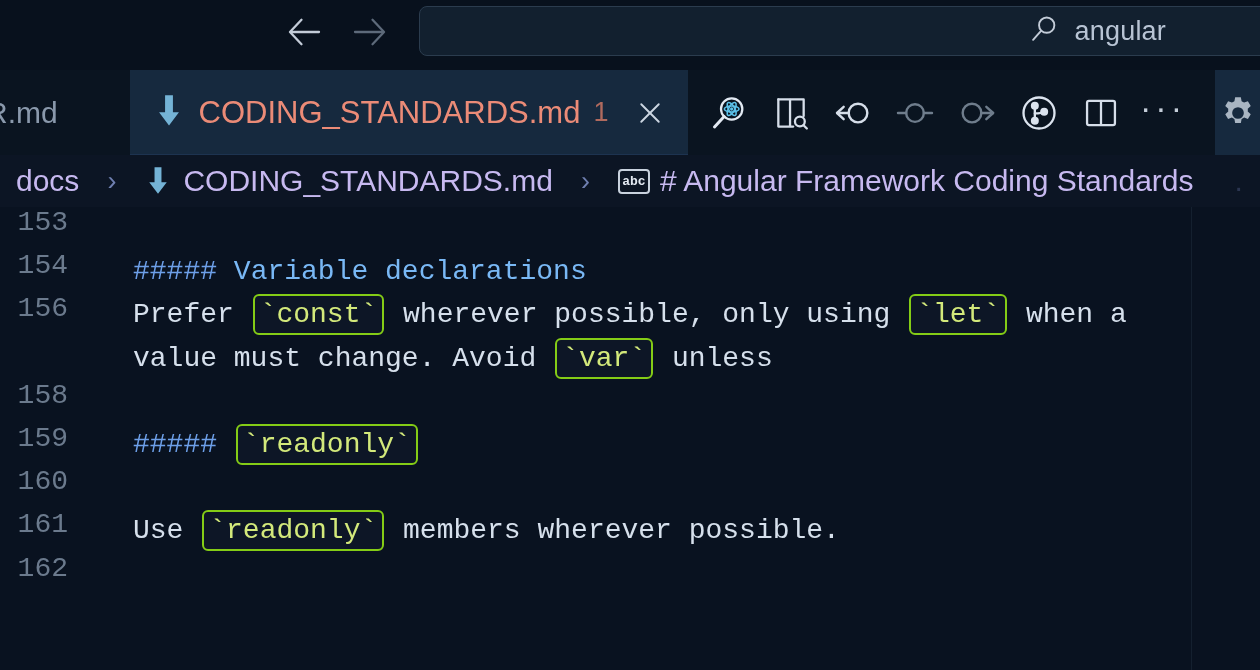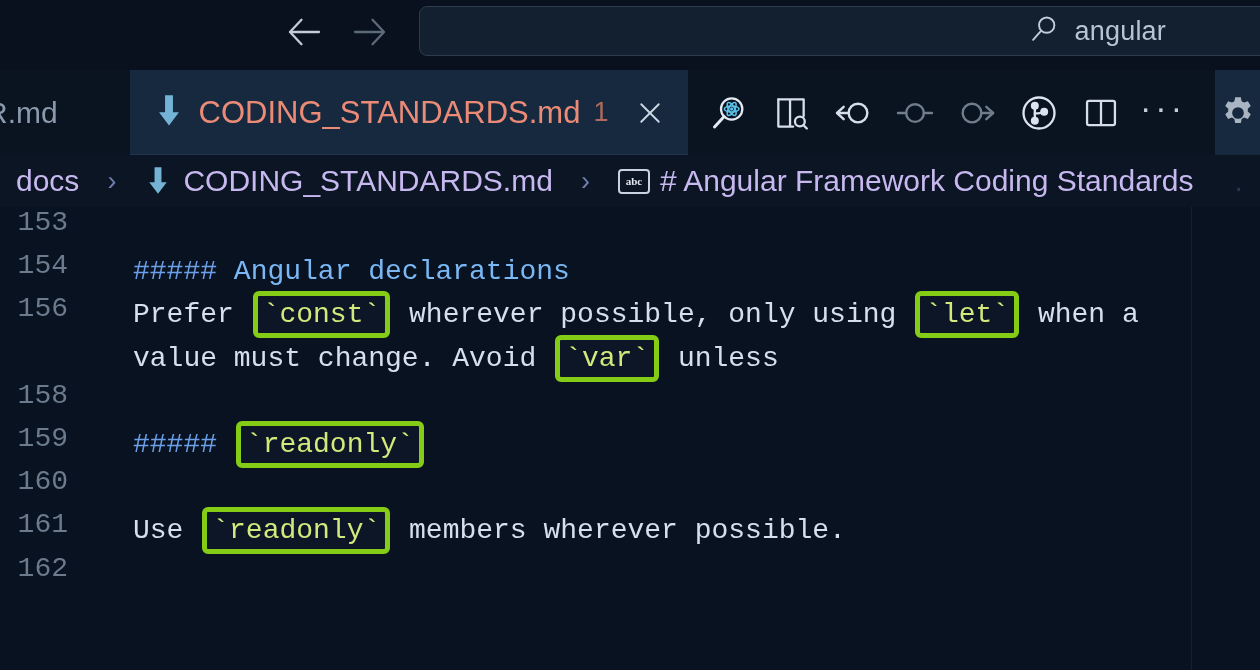--- a/index.html
+++ b/index.html
@@ -167,22 +167,22 @@
   .bc-abc {
     display: inline-flex; align-items: center; justify-content: center;
     border: 2px solid #c9d2de;
     border-radius: 4px;
     width: 32px; height: 25px;
     margin-right: 10px;
     flex: 0 0 auto;
   }
   .bc-abc span {
     color: #e3e9f2;
-    font-size: 11px;
-    font-family: Liberation Serif, serif;
+    font-size: 13px;
+    font-family: Liberation Mono, monospace;
     line-height: 1;
     font-weight: bold;
   }
   .bc-trail {
     color: #2b3550;
     font-size: 30px;
     margin-left: 26px;
   }
 
   
@@ -223,21 +223,21 @@
     align-items: center;
   }
   .tok-hash { color: #6d9fe8; }
   .tok-heading { color: #79b8f5; }
   .tok-text { color: #d6e0ec; }
   .inline-code {
     display: inline-flex;
     align-items: center;
     color: #d3e97b;
     background: #0d1626;
-    border: 5px solid #84cc16;
+    border: 2px solid #84cc16;
     border-radius: 6px;
     padding: 1px 5px;
     margin: 0 2px;
     font-family: "Liberation Mono", monospace;
     font-size: 28px;
     line-height: 1.25;
   }
 </style>
 </head>
 <body>
@@ -396,21 +396,21 @@
 
   <div class="editor">
     <div class="minimap-edge"></div>
     <div id="code-lines">
         <div class="code-line">
           <div class="lineno">153</div>
           <div class="code-content"></div>
         </div>
         <div class="code-line">
           <div class="lineno">154</div>
-          <div class="code-content"><span class="tok-hash">#####</span><span class="tok-text"> </span><span class="tok-heading">Angular declarations</span></div>
+          <div class="code-content"><span class="tok-hash">#####</span><span class="tok-text"> </span><span class="tok-heading">Variable declarations</span></div>
         </div>
         <div class="code-line">
           <div class="lineno">156</div>
           <div class="code-content"><span class="tok-text">Prefer </span><span class="inline-code">`const`</span><span class="tok-text"> wherever possible, only using </span><span class="inline-code">`let`</span><span class="tok-text"> when a</span></div>
         </div>
         <div class="code-line">
           <div class="lineno"></div>
           <div class="code-content"><span class="tok-text">value must change. Avoid </span><span class="inline-code">`var`</span><span class="tok-text"> unless</span></div>
         </div>
         <div class="code-line">

